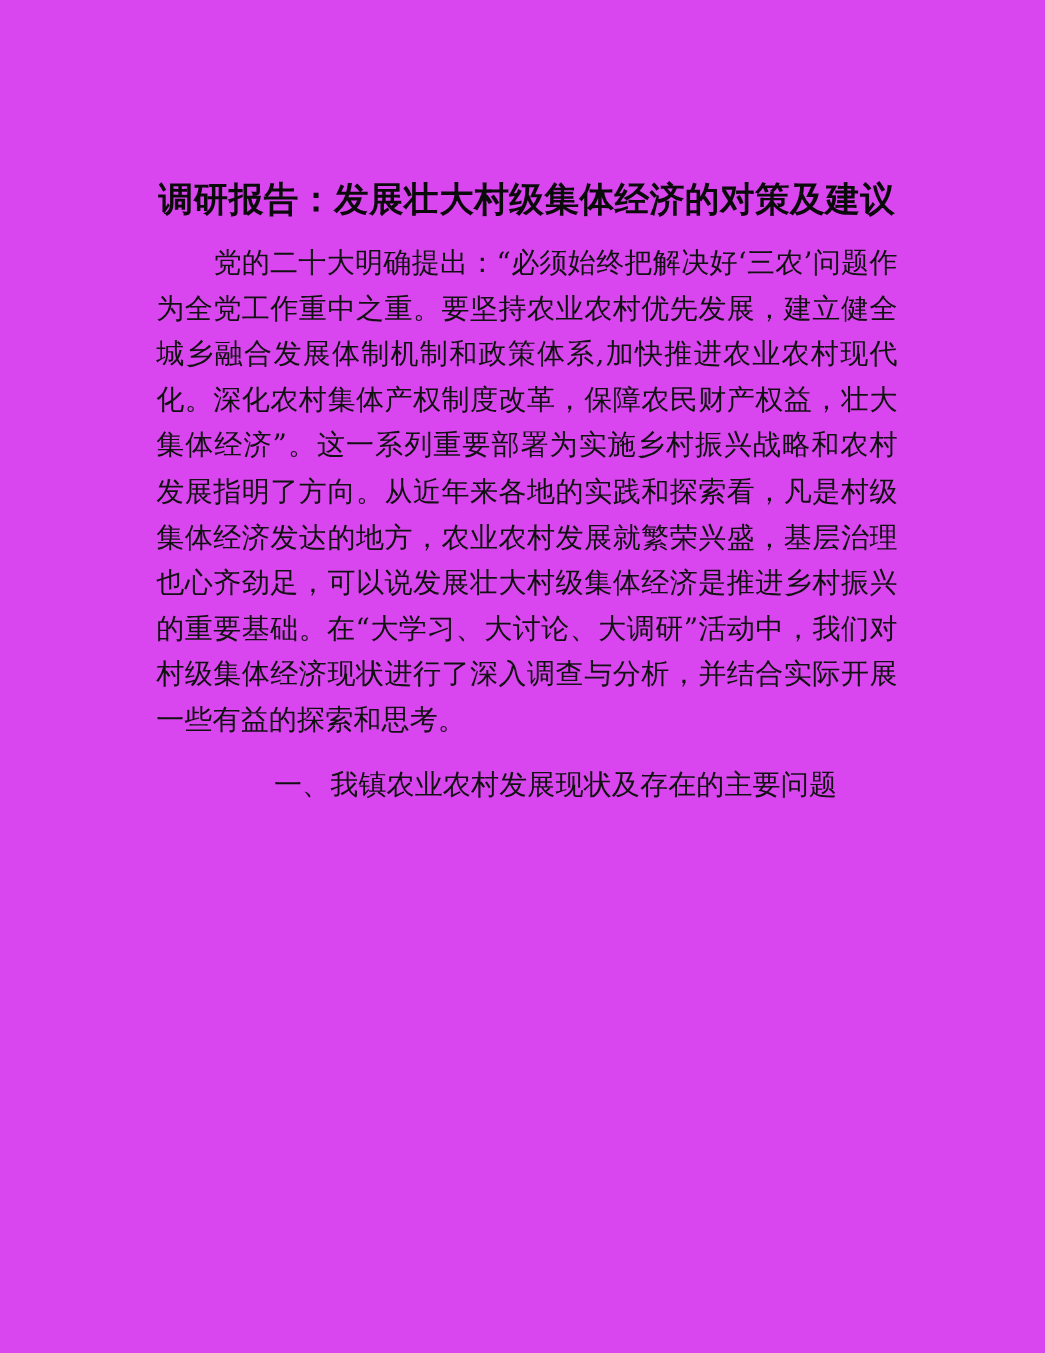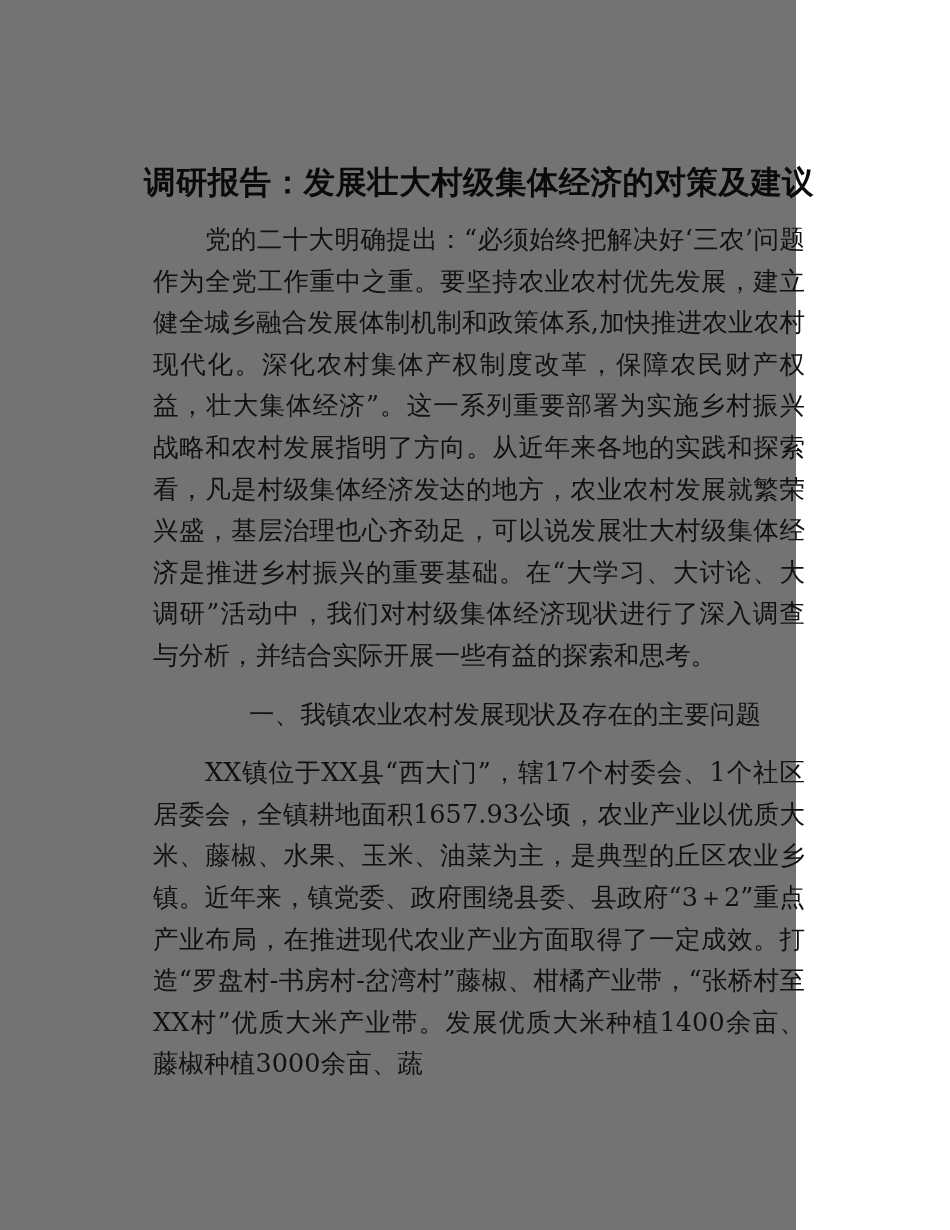--- a/index.html
+++ b/index.html
@@ -12,23 +12,23 @@
     width: 950px;
     height: 1230px;
     overflow: hidden;
     font-family: "Liberation Serif", "DejaVu Serif", serif;
     color: #000000;
     -webkit-font-smoothing: antialiased;
   }
 
   .page {
     position: relative;
-    width: 796px;
+    width: 950px;
     height: 1230px;
-    background: #737373;
+    background: #d946ef;
     box-sizing: border-box;
   }
 
   .content {
     position: absolute;
     left: 142px;
     top: 160px;
     width: 674px;
   }
 
@@ -49,21 +49,21 @@
   
   .para {
     font-family: "DejaVu Serif", "Liberation Serif", serif;
     font-size: 25.5px;
     line-height: 41.6px;
     text-align: justify;
     text-align-last: left;
     text-justify: inter-character;
     letter-spacing: 0.1px;
     color: #111111;
-    margin: 11px;
+    margin: 0;
     word-break: break-all;
     text-indent: 52px;
   }
 
   .para.gap-before {
     margin-top: 17px;
   }
 
   .section-heading {
     font-family: "DejaVu Serif", "Liberation Serif", serif;
@@ -87,18 +87,15 @@
 
 <div class="page">
   <div class="content">
 
     <h1 class="doc-title">调研报告：发展壮大村级集体经济的对策及建议</h1>
 
     <p class="para">党的二十大明确提出：“必须始终把解决好‘三农’问题作为全党工作重中之重。要坚持农业农村优先发展，建立健全城乡融合发展体制机制和政策体系,加快推进农业农村现代化。深化农村集体产权制度改革，保障农民财产权益，壮大集体经济”。这一系列重要部署为实施乡村振兴战略和农村发展指明了方向。从近年来各地的实践和探索看，凡是村级集体经济发达的地方，农业农村发展就繁荣兴盛，基层治理也心齐劲足，可以说发展壮大村级集体经济是推进乡村振兴的重要基础。在“大学习、大讨论、大调研”活动中，我们对村级集体经济现状进行了深入调查与分析，并结合实际开展一些有益的探索和思考。</p>
 
     <p class="section-heading">一、我镇农业农村发展现状及存在的主要问题</p>
 
-    <div class="clip-wrap">
-      <p class="para gap-before">XX镇位于XX县“西大门”，辖17个村委会、1个社区居委会，全镇耕地面积1657.93公顷，农业产业以优质大米、藤椒、水果、玉米、油菜为主，是典型的丘区农业乡镇。近年来，镇党委、政府围绕县委、县政府“3＋2”重点产业布局，在推进现代农业产业方面取得了一定成效。打造“罗盘村-书房村-岔湾村”藤椒、柑橘产业带，“张桥村至XX村”优质大米产业带。发展优质大米种植1400余亩、藤椒种植3000余亩、蔬</p>
-    </div>
 
   </div>
 </div>
 
 </body></html>

